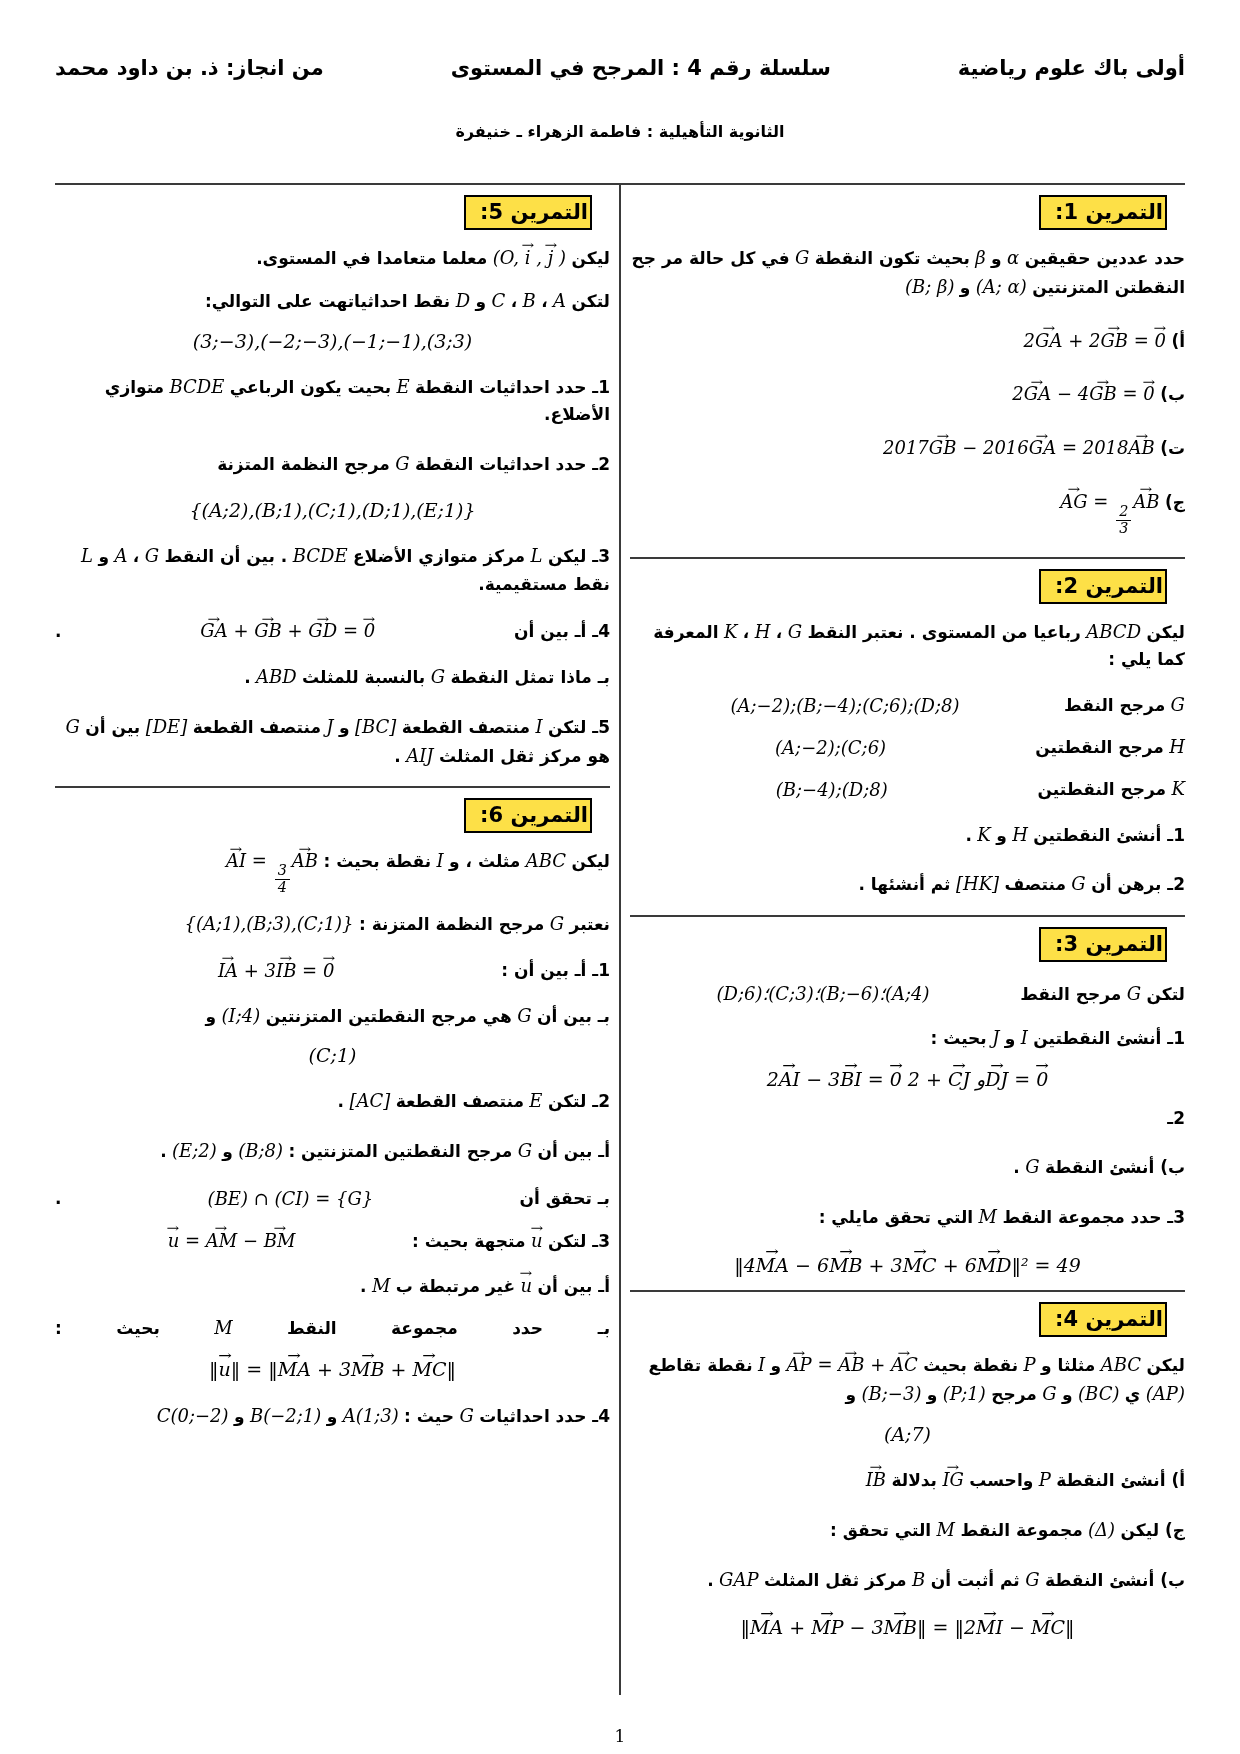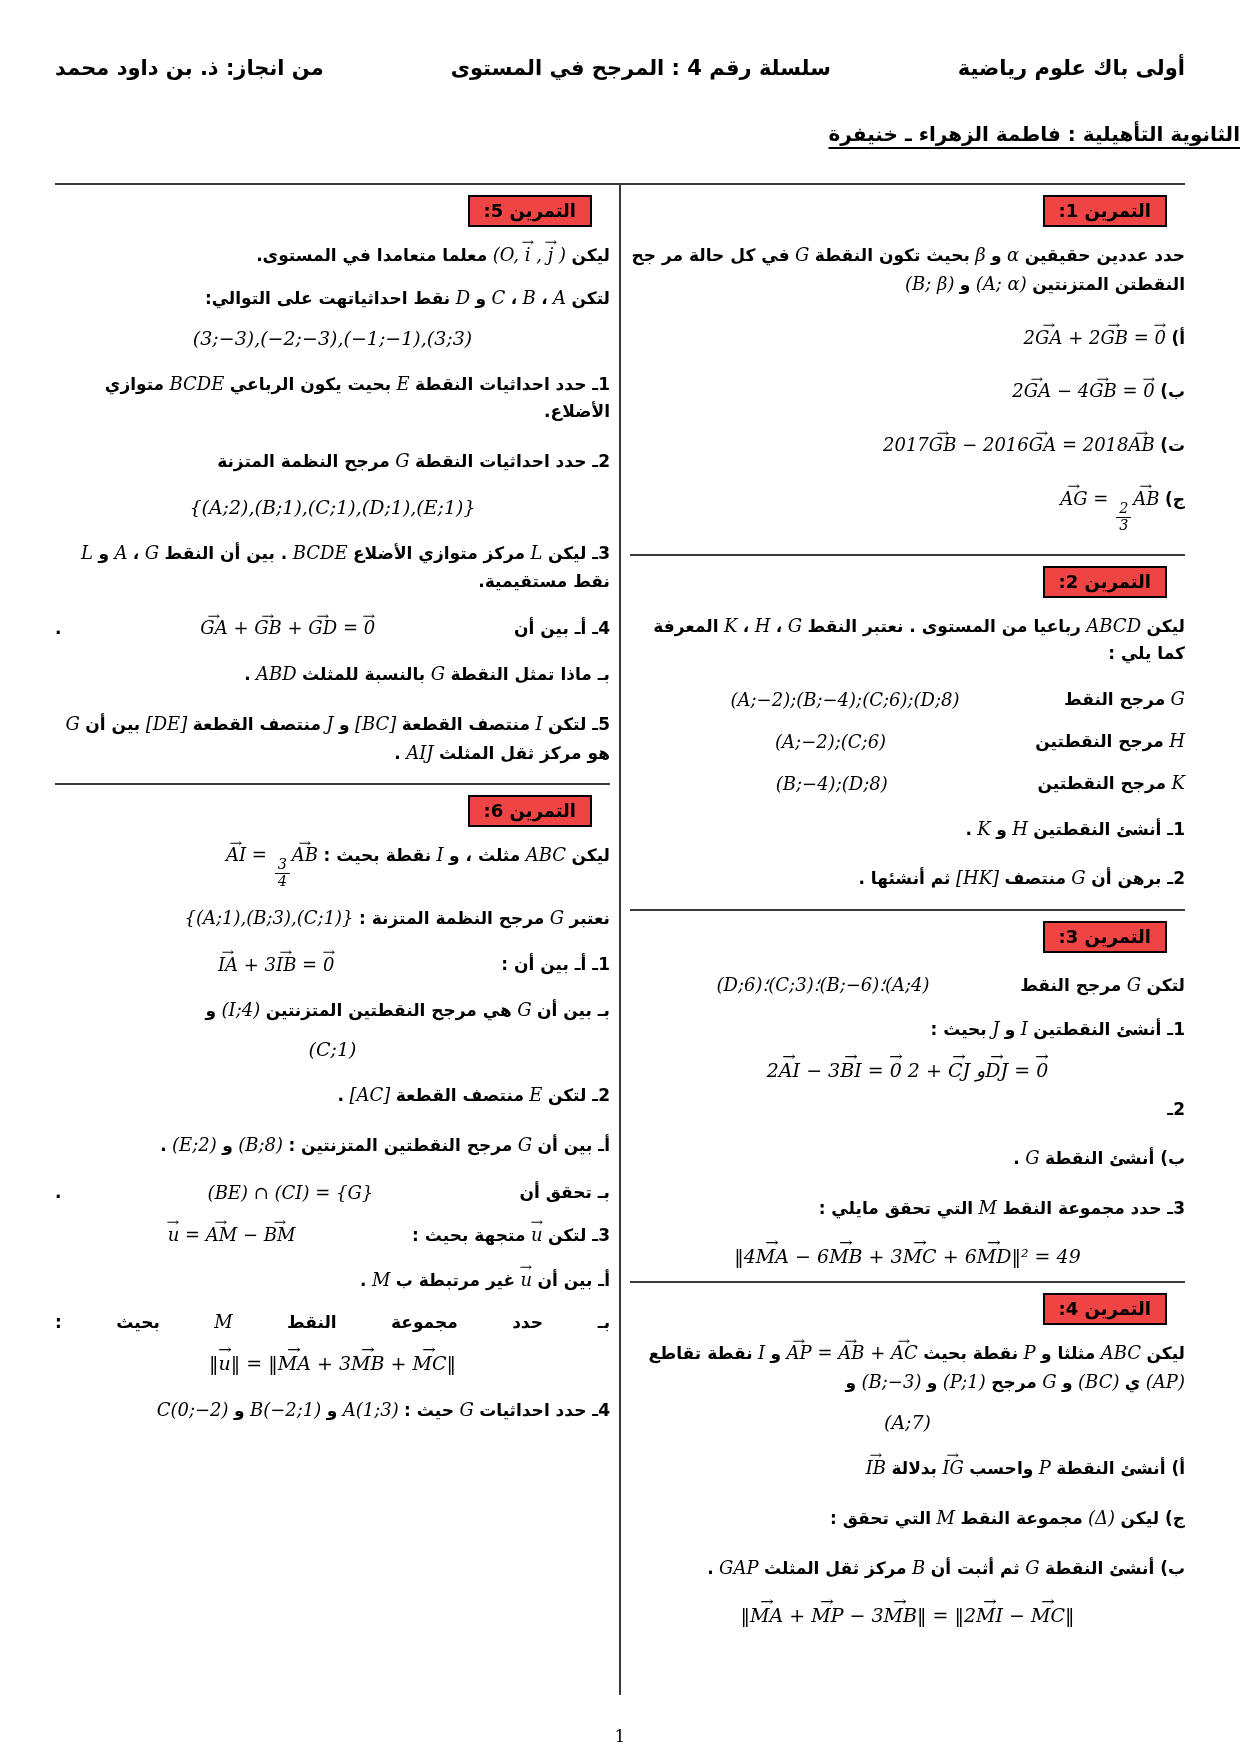--- a/index.html
+++ b/index.html
@@ -1,32 +1,32 @@
 <!DOCTYPE html>
 <html lang="ar"><head>
 <meta charset="utf-8">
 <style>
   html,body{margin:0;padding:0;background:#e8e8e8;}
   #page{position:relative;width:1240px;height:1754px;background:#ffffff;color:#000;
         font-family:"DejaVu Sans","Liberation Sans",sans-serif;overflow:hidden;margin:0 auto;}
   
   #hdr{position:absolute;top:56px;left:55px;right:55px;display:flex;direction:rtl;
        justify-content:space-between;align-items:baseline;font-size:21px;font-weight:bold;}
-  #school{position:absolute;top:122px;left:0;right:0;text-align:right;font-size:20px;
-          font-weight:bold;text-decoration:underline;text-underline-offset:6px;}
+  #school{position:absolute;top:122px;left:0;right:0;text-align:center;font-size:16px;
+          font-weight:bold;text-underline-offset:6px;}
   
   #toprule{position:absolute;top:183px;left:55px;right:55px;border-top:2px solid #3a3a3a;}
   #vrule{position:absolute;top:183px;left:619px;height:1512px;border-left:2px solid #3a3a3a;}
   .col{position:absolute;top:185px;width:555px;direction:rtl;}
   #col-right{right:55px;}
   #col-left{left:55px;}
   .xrule{border-top:2px solid #3a3a3a;margin-top:14px;}
   .extitle-wrap{text-align:right;margin:10px 18px 6px 0;}
-  .extitle{display:inline-block;border:2px solid #000;padding:3px 14px 4px 14px;
-           font-size:18px;font-weight:bold;background:#ef4444;}
+  .extitle{display:inline-block;border:2px solid #000;padding:3px 2px 4px 14px;
+           font-size:21px;font-weight:bold;background:#fde047;}
   
   .line{padding-top:5px;}
   .p{font-size:17px;line-height:1.6;text-align:right;margin:9px 0;}
   .ar{font-weight:bold;}
   .math{font-family:"DejaVu Serif","Liberation Serif",serif;font-style:italic;
         font-weight:normal;direction:ltr;unicode-bidi:isolate;font-size:18px;}
   .p .math{font-size:18px;}
   .centerline{text-align:center;direction:ltr;margin:6px 0;font-size:19px;}
   .centerline .math{font-size:19px;}
   .item{margin:20px 0;}

